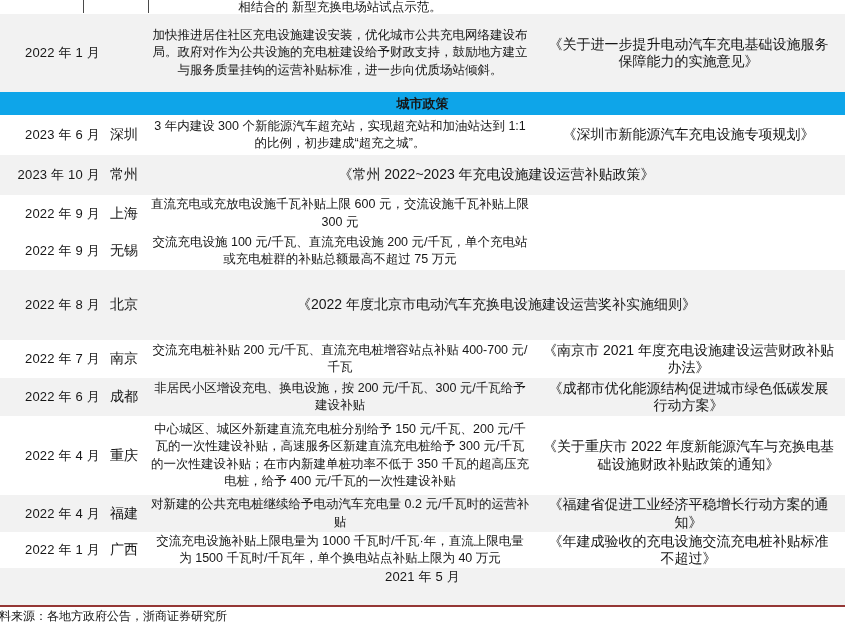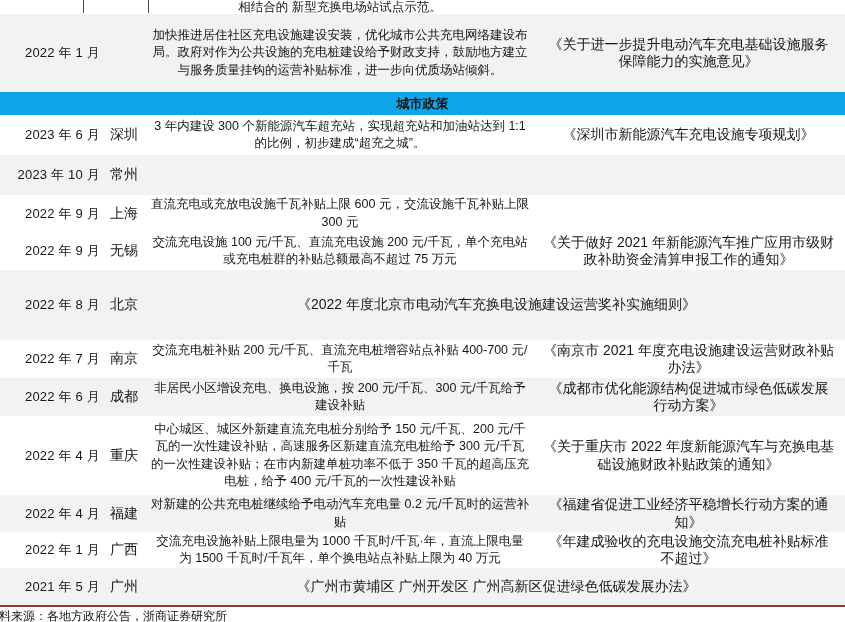--- a/index.html
+++ b/index.html
@@ -64,33 +64,33 @@
   <div class="row" style="height:40px;">
     <div class="c-date">2023 年 6 月</div>
     <div class="c-city">深圳</div>
     <div class="c-desc">3 年内建设 300 个新能源汽车超充站，实现超充站和加油站达到 1:1 的比例，初步建成“超充之城”。</div>
     <div class="c-policy">《深圳市新能源汽车充电设施专项规划》</div>
   </div>
 
   <div class="row alt" style="height:40px;">
     <div class="c-date">2023 年 10 月</div>
     <div class="c-city">常州</div>
+    <div class="c-policy">《常州 2022~2023 年充电设施建设运营补贴政策》</div>
   </div>
 
   <div class="row" style="height:37px;">
     <div class="c-date">2022 年 9 月</div>
     <div class="c-city">上海</div>
     <div class="c-desc">直流充电或充放电设施千瓦补贴上限 600 元，交流设施千瓦补贴上限 300 元</div>
   </div>
 
   <div class="row" style="height:38px;">
     <div class="c-date">2022 年 9 月</div>
     <div class="c-city">无锡</div>
     <div class="c-desc">交流充电设施 100 元/千瓦、直流充电设施 200 元/千瓦，单个充电站或充电桩群的补贴总额最高不超过 75 万元</div>
-    <div class="c-policy">《关于做好 2021 年新能源汽车推广应用市级财政补助资金清算申报工作的通知》</div>
   </div>
 
   <div class="row alt" style="height:70px;">
     <div class="c-date">2022 年 8 月</div>
     <div class="c-city">北京</div>
     <div class="c-policy">《2022 年度北京市电动汽车充换电设施建设运营奖补实施细则》</div>
   </div>
 
   <div class="row" style="height:38px;">
     <div class="c-date">2022 年 7 月</div>
@@ -120,21 +120,21 @@
     <div class="c-policy">《福建省促进工业经济平稳增长行动方案的通知》</div>
   </div>
 
   <div class="row" style="height:36px;">
     <div class="c-date">2022 年 1 月</div>
     <div class="c-city">广西</div>
     <div class="c-desc">交流充电设施补贴上限电量为 1000 千瓦时/千瓦·年，直流上限电量为 1500 千瓦时/千瓦年，单个换电站点补贴上限为 40 万元</div>
     <div class="c-policy">《年建成验收的充电设施交流充电桩补贴标准不超过》</div>
   </div>
 
-  <div class="row alt" style="height:37px;">
+  <div class="row alt" style="height:37px;flex-direction:column;">
     <div class="c-date">2021 年 5 月</div>
     <div class="c-city">广州</div>
     <div class="c-policy">《广州市黄埔区 广州开发区 广州高新区促进绿色低碳发展办法》</div>
   </div>
 
   <div class="bottom-rule"></div>
 
   <div class="footer">资料来源：各地方政府公告，浙商证券研究所</div>
 </div>
 

